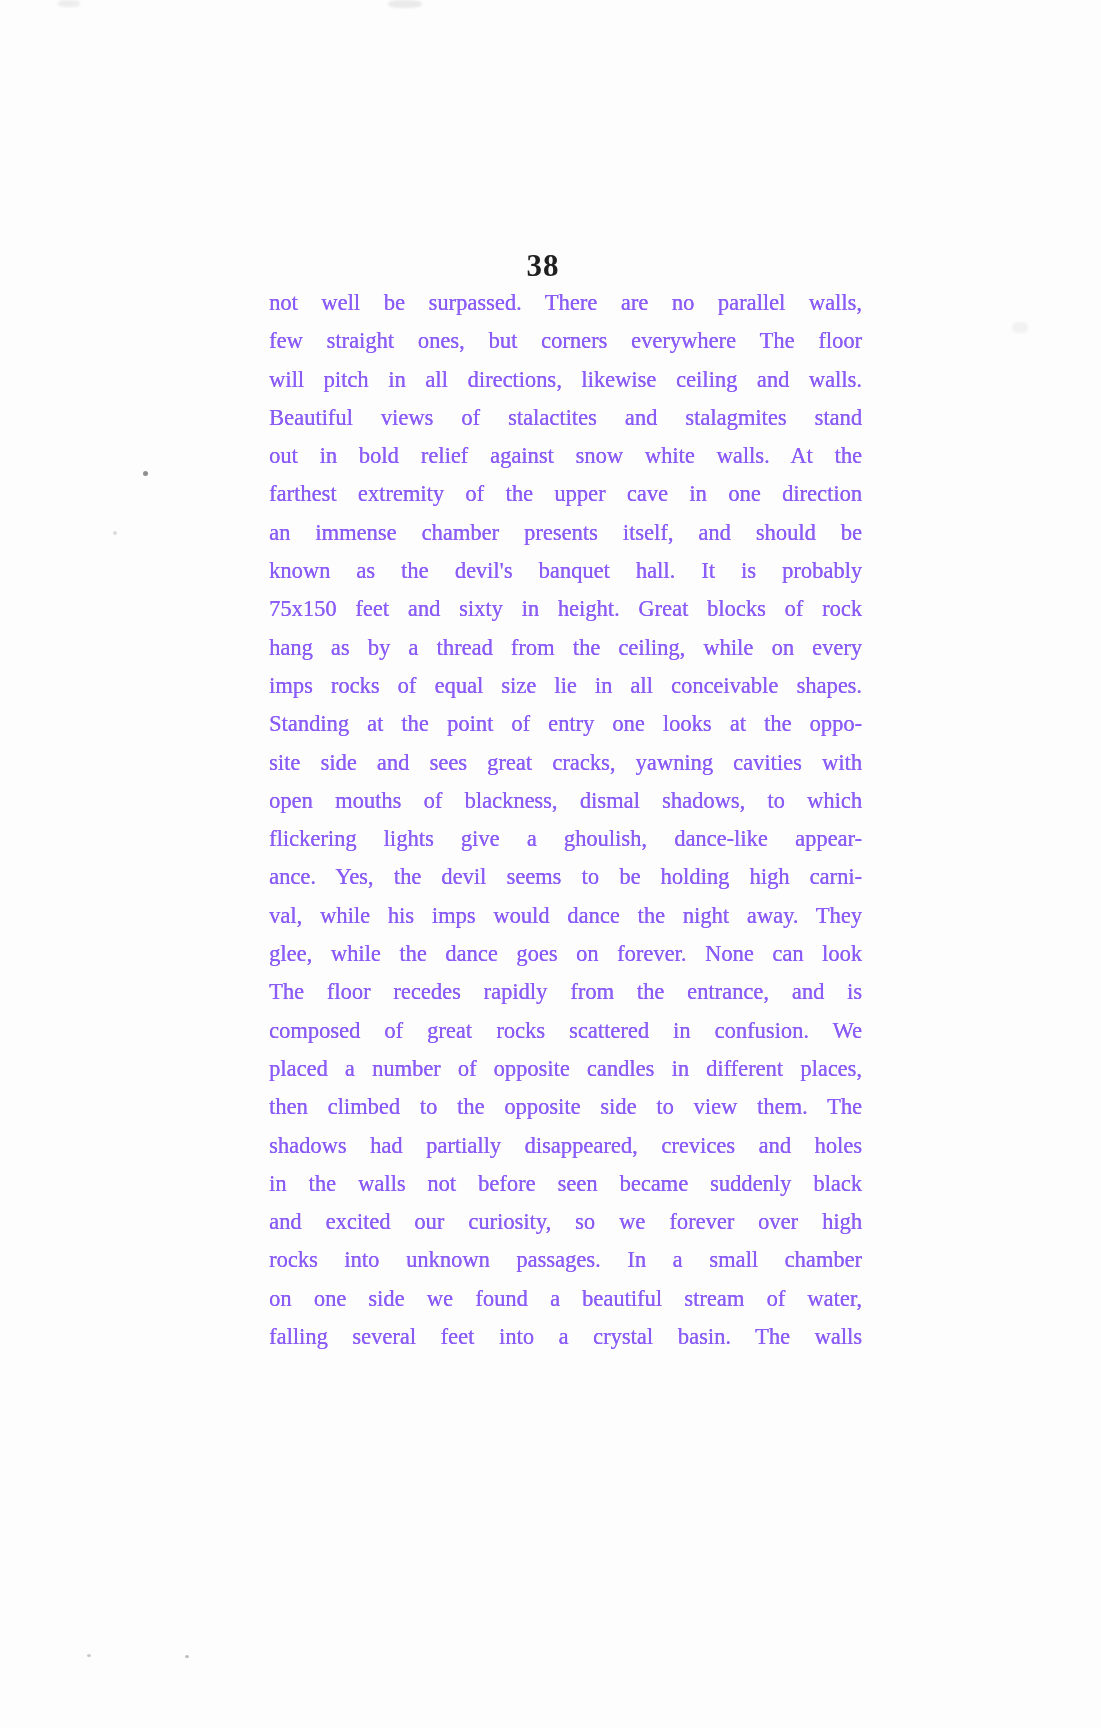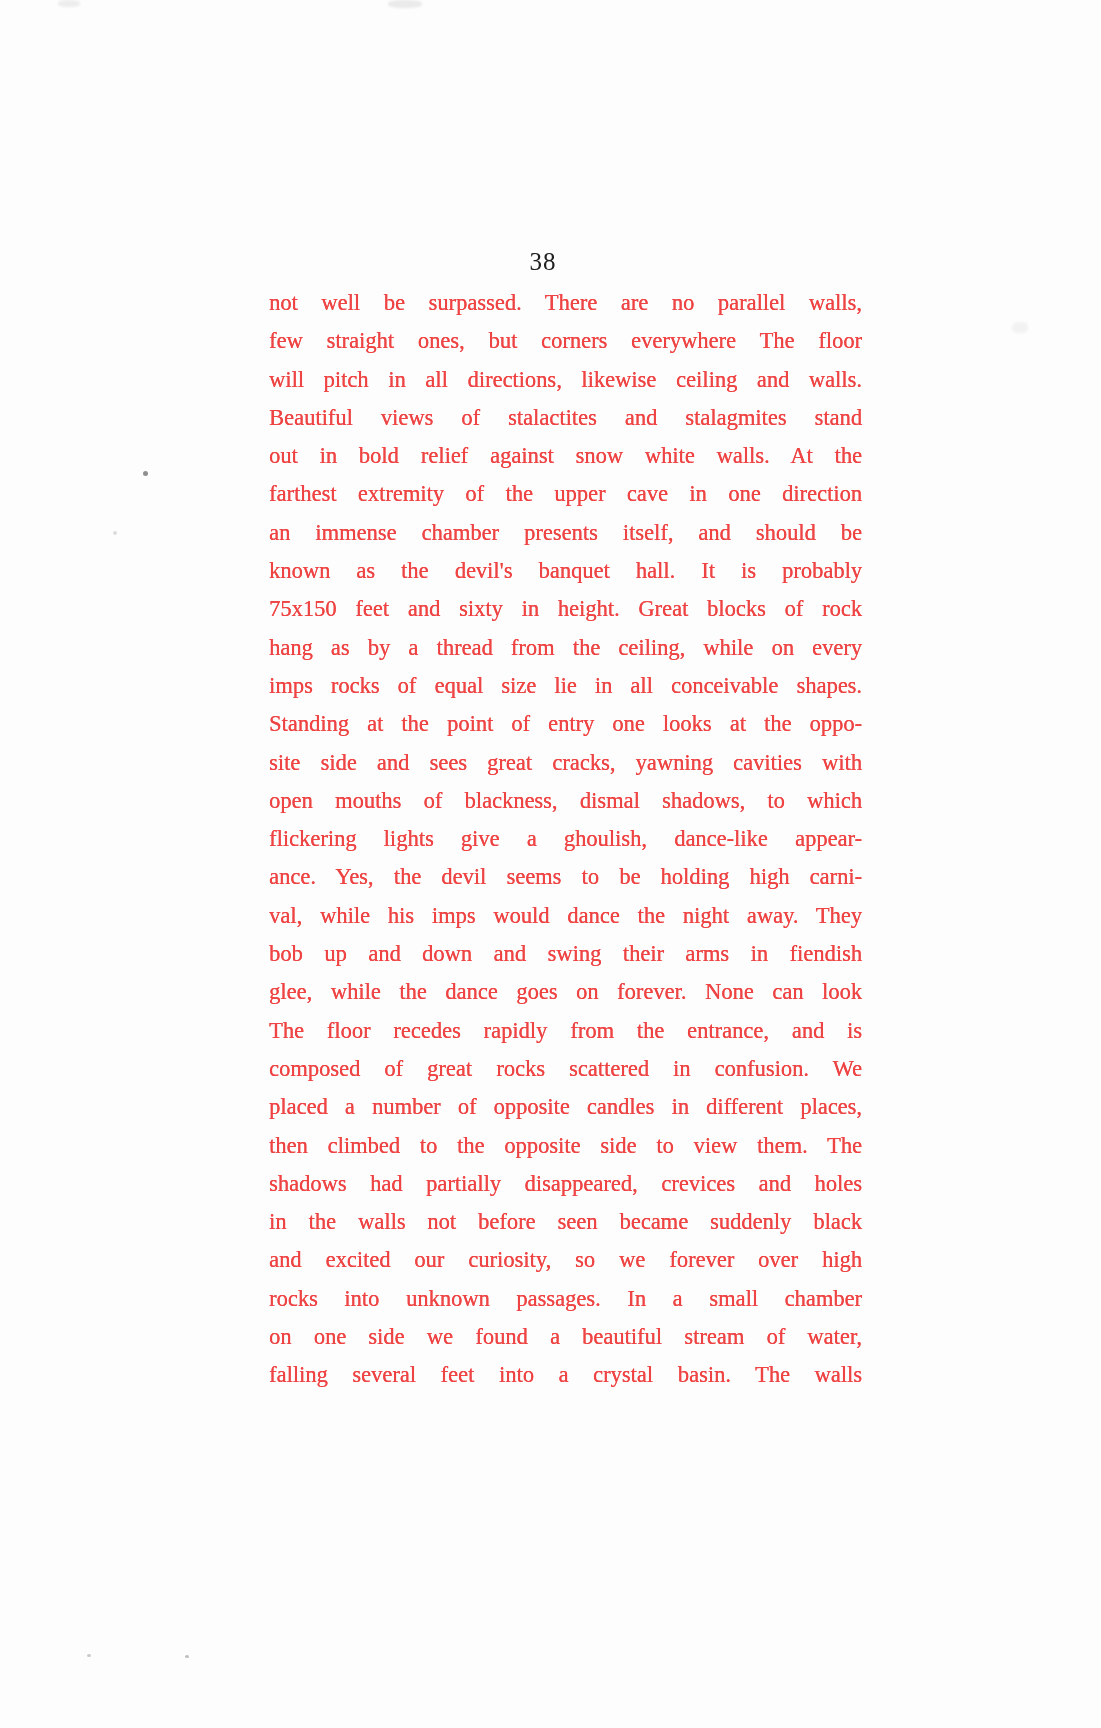--- a/index.html
+++ b/index.html
@@ -14,39 +14,39 @@
     background: #fdfdfd;
     overflow: hidden;
     font-family: "Liberation Serif", "DejaVu Serif", serif;
     color: #1c1c1c;
   }
   .page-number {
     position: absolute;
     top: 248px;
     left: 543px;
     transform: translateX(-50%);
-    font-size: 25px;
-    font-weight: normal;
+    font-size: 31px;
+    font-weight: bold;
     letter-spacing: 1px;
     color: #202020;
   }
   .text-block {
     position: absolute;
     top: 284px;
     left: 269px;
     width: 593px;
   }
   .text-line {
     font-size: 22.5px;
     height: 38.3px;
     line-height: 38.3px;
     text-align: justify;
     text-align-last: justify;
     white-space: normal;
-    color: #ef4444;
+    color: #8b5cf6;
     text-shadow: 0.25px 0 0 currentColor; 
   }
   
   .speck {
     position: absolute;
     border-radius: 50%;
   }
   .speck-1 { left: 143px; top: 471px; width: 5px; height: 5px; background: #8f8f8f; }
   .speck-2 { left: 113px; top: 531px; width: 4px; height: 4px; background: #dcdcdc; }
   .speck-3 { left: 87px;  top: 1654px; width: 4px; height: 3px; background: #c9c9c9; }
@@ -82,21 +82,20 @@
       <div class="text-line">known as the devil's banquet hall.  It is probably</div>
       <div class="text-line">75x150 feet and sixty in height.  Great blocks of rock</div>
       <div class="text-line">hang as by a thread from the ceiling, while on every</div>
       <div class="text-line">imps rocks of equal size lie in all conceivable shapes.</div>
       <div class="text-line">Standing at the point of entry one looks at the oppo-</div>
       <div class="text-line">site side and sees great cracks, yawning cavities with</div>
       <div class="text-line">open mouths of blackness, dismal shadows, to which</div>
       <div class="text-line">flickering lights give a ghoulish, dance-like appear-</div>
       <div class="text-line">ance.  Yes, the devil seems to be holding high carni-</div>
       <div class="text-line">val, while his imps would dance the night away.  They</div>
-      <div class="text-line">bob up and down and swing their arms in fiendish</div>
       <div class="text-line">glee, while the dance goes on forever.  None can look</div>
       <div class="text-line">The floor recedes rapidly from the entrance, and is</div>
       <div class="text-line">composed of great rocks scattered in confusion.  We</div>
       <div class="text-line">placed a number of opposite candles in different places,</div>
       <div class="text-line">then climbed to the opposite side to view them.  The</div>
       <div class="text-line">shadows had partially disappeared, crevices and holes</div>
       <div class="text-line">in the walls not before seen became suddenly black</div>
       <div class="text-line">and excited our curiosity, so we forever over high</div>
       <div class="text-line">rocks into unknown passages.  In a small chamber</div>
       <div class="text-line">on one side we found a beautiful stream of water,</div>

